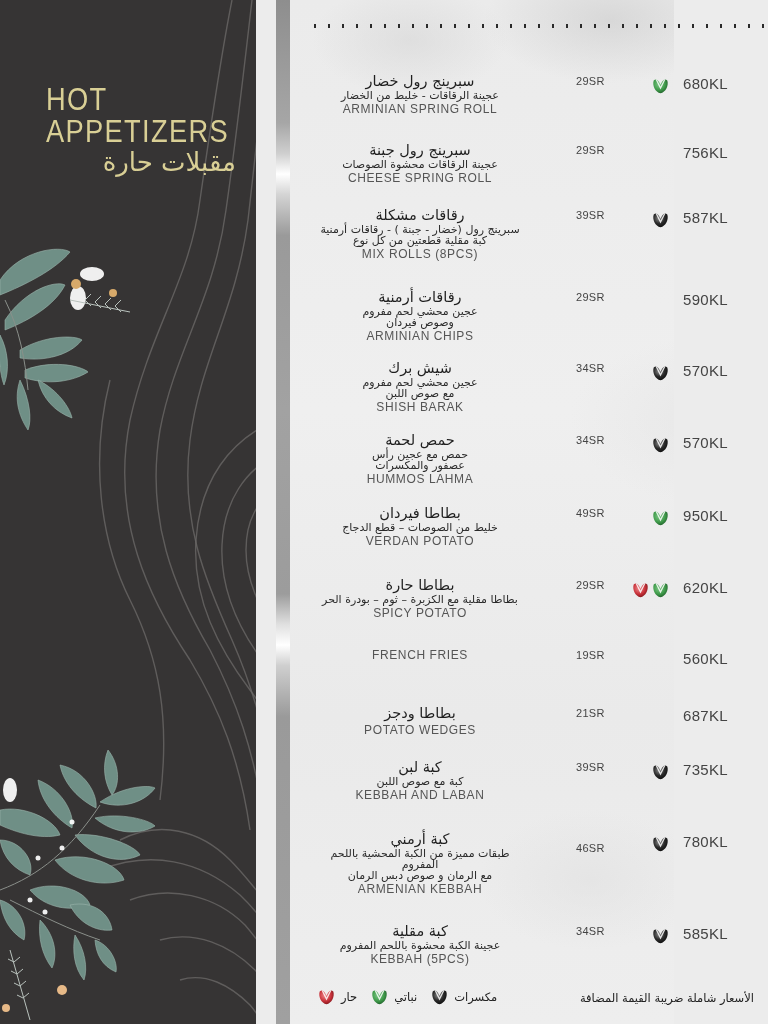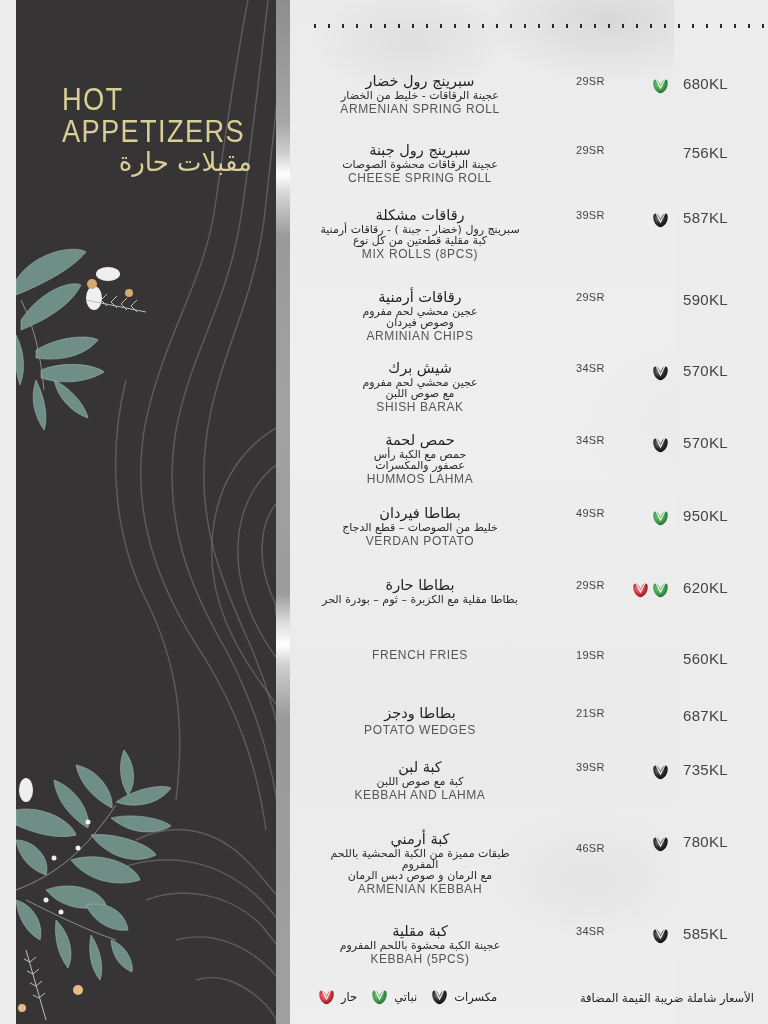--- a/index.html
+++ b/index.html
@@ -5,21 +5,21 @@
   * { margin: 0; padding: 0; box-sizing: border-box; }
   html, body { width: 768px; height: 1024px; overflow: hidden; }
   body {
     position: relative;
     font-family: "DejaVu Sans", sans-serif;
     background: #ececec;
   }
 
   
   .left-panel {
-    position: absolute; left: 16px; top: 0; width: 276px; height: 1024px;
+    position: absolute; left: 0; top: 0; width: 256px; height: 1024px;
     background: #363434;
     overflow: hidden;
   }
   .contours { position: absolute; left: 0; top: 0; width: 276px; height: 1024px; }
   .title-block {
     position: absolute; left: 46px; top: 84px; color: #d9cf95;
   }
   .title-en {
     font-family: "Liberation Sans", sans-serif;
     font-size: 31px; line-height: 32px; letter-spacing: 1.5px;
@@ -214,21 +214,21 @@
         <path d="M5 3 L10 13 L15 3" fill="none" stroke="#ffffff" stroke-width="1.5" stroke-opacity="0.85"></path>
       </symbol>
     </defs>
   </svg>
 
   <div id="items-container">
       <div class="menu-item" style="top: 72px;">
         <div class="item-text">
           <span class="ar-name">سبرينج رول خضار</span>
           <span class="ar-desc">عجينة الرقاقات - خليط من الخضار</span>
-          <span class="en-name">ARMENIAN SPRING ROLL</span>
+          <span class="en-name">ARMINIAN SPRING ROLL</span>
         </div>
         <span class="price" style="top: 3px;">29SR</span>
         <div class="icons" style="top: 5px;">
           <svg class="v-icon" viewBox="0 0 20 20">
             <use href="#vshape" fill="url(#gGreen)"></use>
           </svg>
         </div>
         <span class="kcal" style="top: 3px;">680KL</span>
       </div>
       <div class="menu-item" style="top: 141px;">
@@ -278,21 +278,21 @@
         <div class="icons" style="top: 5px;">
           <svg class="v-icon" viewBox="0 0 20 20">
             <use href="#vshape" fill="url(#gBlack)"></use>
           </svg>
         </div>
         <span class="kcal" style="top: 3px;">570KL</span>
       </div>
       <div class="menu-item" style="top: 431px;">
         <div class="item-text">
           <span class="ar-name">حمص لحمة</span>
-          <span class="ar-desc">حمص مع الكبة رأس</span>
+          <span class="ar-desc">حمص مع عجين رأس</span>
           <span class="ar-desc">عصفور والمكسرات</span>
           <span class="en-name">HUMMOS LAHMA</span>
         </div>
         <span class="price" style="top: 3px;">34SR</span>
         <div class="icons" style="top: 5px;">
           <svg class="v-icon" viewBox="0 0 20 20">
             <use href="#vshape" fill="url(#gBlack)"></use>
           </svg>
         </div>
         <span class="kcal" style="top: 3px;">570KL</span>
@@ -308,20 +308,21 @@
           <svg class="v-icon" viewBox="0 0 20 20">
             <use href="#vshape" fill="url(#gGreen)"></use>
           </svg>
         </div>
         <span class="kcal" style="top: 3px;">950KL</span>
       </div>
       <div class="menu-item" style="top: 576px;">
         <div class="item-text">
           <span class="ar-name">بطاطا حارة</span>
           <span class="ar-desc">بطاطا مقلية مع الكزبرة – ثوم – بودرة الحر</span>
+          <span class="en-name">SPICY POTATO</span>
         </div>
         <span class="price" style="top: 3px;">29SR</span>
         <div class="icons" style="top: 5px;">
           <svg class="v-icon" viewBox="0 0 20 20">
             <use href="#vshape" fill="url(#gRed)"></use>
           </svg>
           <svg class="v-icon" viewBox="0 0 20 20">
             <use href="#vshape" fill="url(#gGreen)"></use>
           </svg>
         </div>
@@ -341,21 +342,21 @@
           <span class="en-name">POTATO WEDGES</span>
         </div>
         <span class="price" style="top: 3px;">21SR</span>
         <div class="icons" style="top: 5px;"></div>
         <span class="kcal" style="top: 3px;">687KL</span>
       </div>
       <div class="menu-item" style="top: 758px;">
         <div class="item-text">
           <span class="ar-name">كبة لبن</span>
           <span class="ar-desc">كبة مع صوص اللبن</span>
-          <span class="en-name">KEBBAH AND LAHMA</span>
+          <span class="en-name">KEBBAH AND LABAN</span>
         </div>
         <span class="price" style="top: 3px;">39SR</span>
         <div class="icons" style="top: 5px;">
           <svg class="v-icon" viewBox="0 0 20 20">
             <use href="#vshape" fill="url(#gBlack)"></use>
           </svg>
         </div>
         <span class="kcal" style="top: 3px; text-align: right;">735KL</span>
       </div>
       <div class="menu-item" style="top: 830px;">

